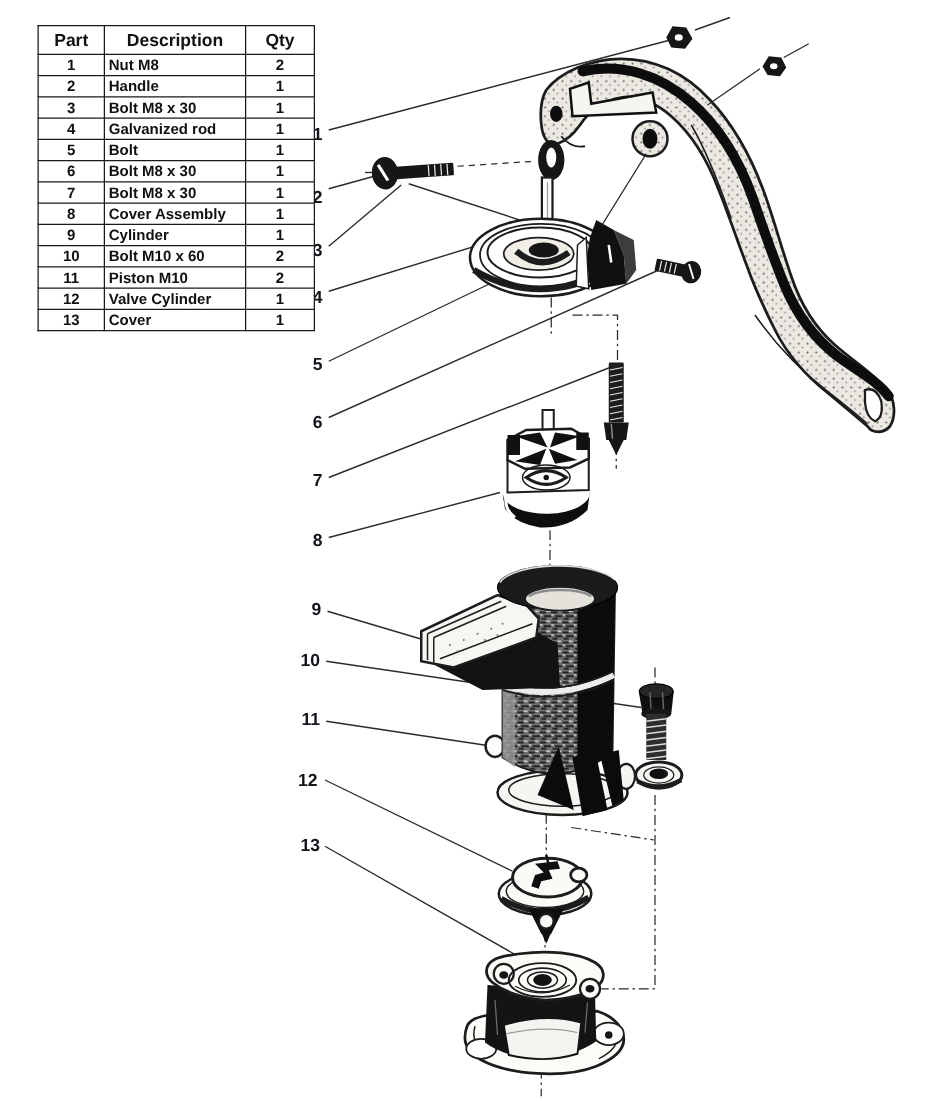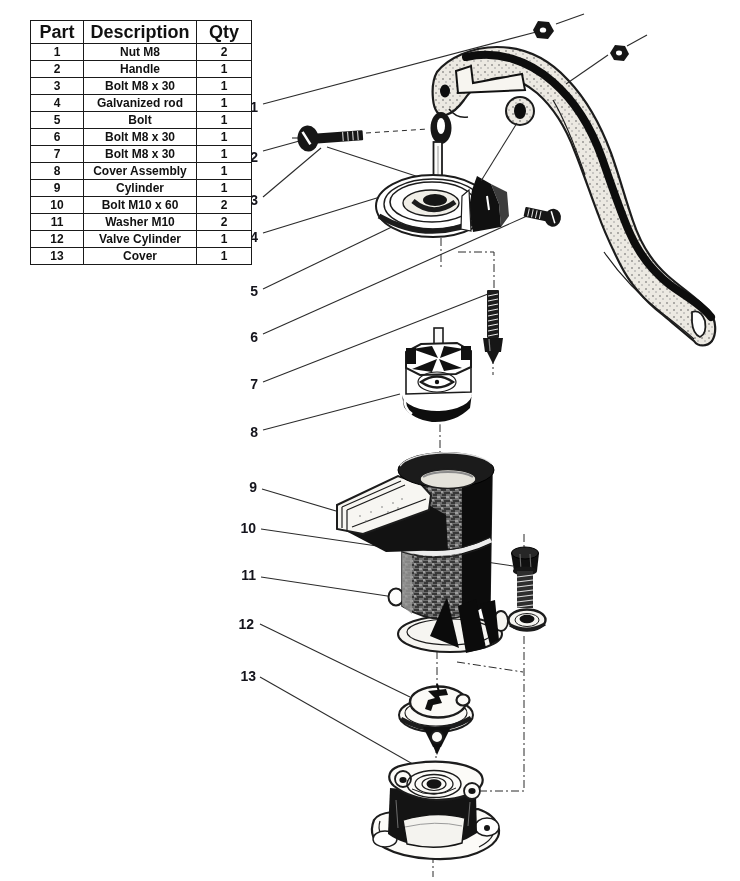--- a/index.html
+++ b/index.html
@@ -2,24 +2,24 @@
 <html><head>
 <meta charset="utf-8">
 <style>
   html,body{margin:0;padding:0;background:#fff;}
   .page{position:relative;width:740px;height:881px;background:#fff;overflow:hidden;
         font-family:"Liberation Sans",sans-serif;}
   .diagram-svg{position:absolute;left:0;top:0;width:740px;height:881px;}
   table.parts-table{position:absolute;left:30px;top:20px;border-collapse:collapse;
         background:#fff;color:#111;font-weight:bold;z-index:5;}
   .parts-table th,.parts-table td{border:1.7px solid #1a1a1a;line-height:1;}
-  .parts-table th{font-size:18px;height:20px;padding:1px 4px;text-align:center;}
+  .parts-table th{font-size:14px;height:20px;padding:1px 4px;text-align:center;}
   .parts-table td{font-size:12px;height:16px;padding:0 3px;}
   .col-part{width:44px;text-align:center;}
-  .col-desc{width:104px;text-align:center;}
+  .col-desc{width:104px;text-align:left;}
   .col-qty{width:46px;text-align:center;}
   .callout{font-family:"Liberation Sans",sans-serif;font-size:14px;font-weight:bold;fill:#14141c;}
 </style>
 </head>
 <body>
 
 <div class="page">
 
   <table class="parts-table">
     <thead>
@@ -75,21 +75,21 @@
           <td class="col-desc">Cylinder</td>
           <td class="col-qty">1</td>
         </tr>
       <tr>
           <td class="col-part">10</td>
           <td class="col-desc">Bolt M10 x 60</td>
           <td class="col-qty">2</td>
         </tr>
       <tr>
           <td class="col-part">11</td>
-          <td class="col-desc">Washer M10</td>
+          <td class="col-desc">Piston M10</td>
           <td class="col-qty">2</td>
         </tr>
       <tr>
           <td class="col-part">12</td>
           <td class="col-desc">Valve Cylinder</td>
           <td class="col-qty">1</td>
         </tr>
       <tr>
           <td class="col-part">13</td>
           <td class="col-desc">Cover</td>

